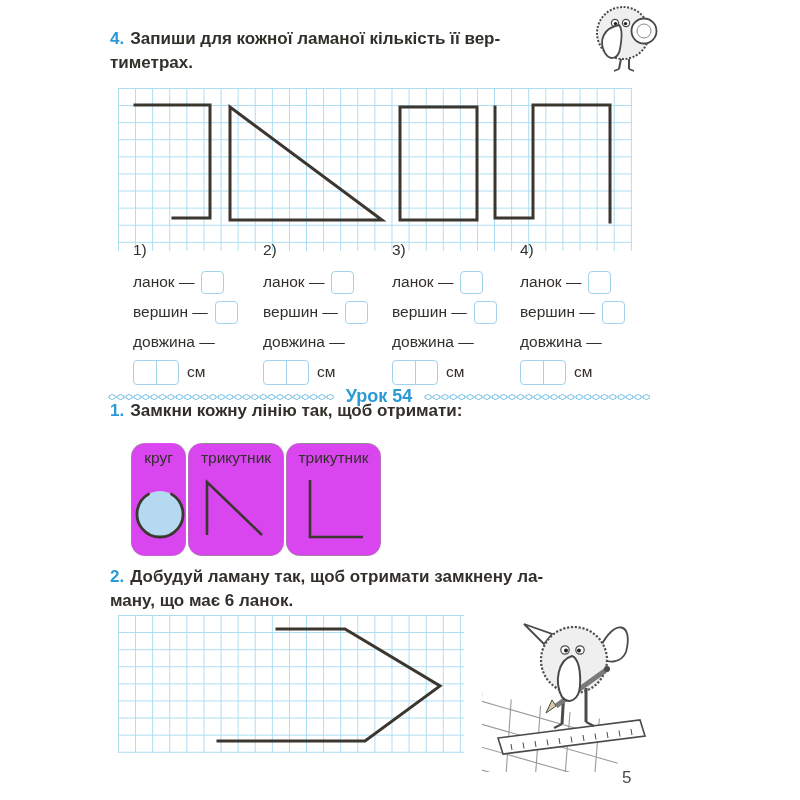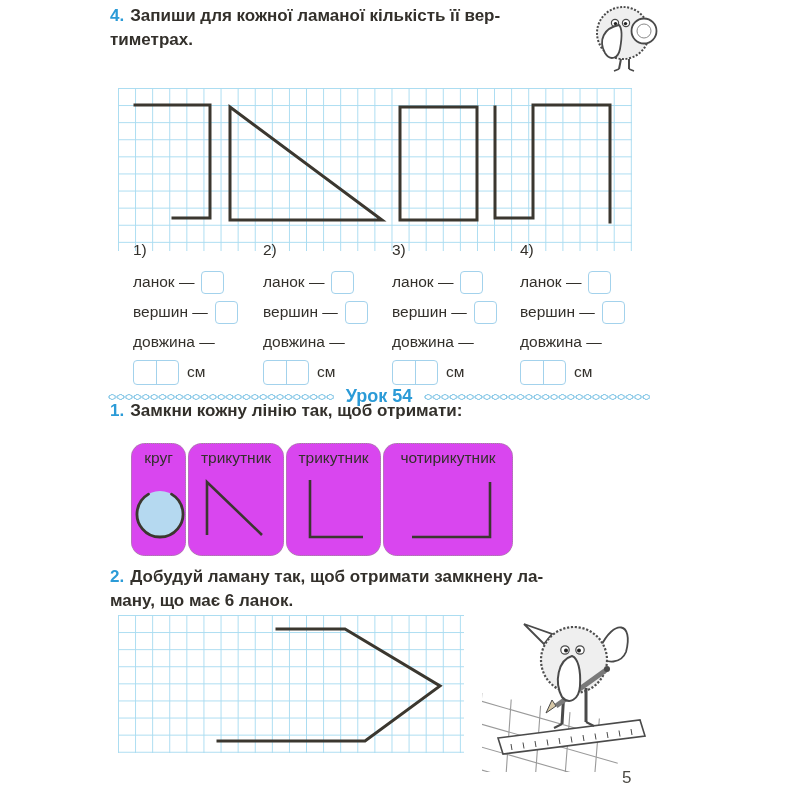--- a/index.html
+++ b/index.html
@@ -52,21 +52,21 @@
   
   .page-num{position:absolute;left:622px;top:768px;font-size:17px;color:#4c4a44;}
   
   .bird{position:absolute;}
 </style>
 </head>
 <body>
 
 <div class="page">
 
-  <div class="task" style="top:4px;">
+  <div class="task" style="top:27px;">
     <div><span class="num">4.</span><span>Запиши для кожної ламаної кількість її вер-</span></div>
     <div>тиметрах.</div>
   </div>
 
   <div class="bird" style="left:586px;top:2px;">
     <svg width="78" height="72" viewBox="0 0 78 72">
       <circle cx="37" cy="31" r="26" fill="#efefef" stroke="#4a4a4a" stroke-width="2" stroke-dasharray="2 1.6"></circle>
       <circle cx="58" cy="29" r="12.5" fill="#ffffff" stroke="#4a4a4a" stroke-width="1.8"></circle>
       <circle cx="58" cy="29" r="7" fill="none" stroke="#8a8a8a" stroke-width="1"></circle>
       <circle cx="29" cy="21" r="3.6" fill="#fff" stroke="#4a4a4a" stroke-width="1.2"></circle>
@@ -197,26 +197,20 @@
       </svg>
     </div>
 
     <div class="shape-box" style="width:95px;">
       <div class="lbl">трикутник</div>
       <svg width="95" height="84" viewBox="0 0 95 84">
         <polyline points="24,13 24,70 77,70" fill="none" stroke="#3b372f" stroke-width="2.6"></polyline>
       </svg>
     </div>
 
-    <div class="shape-box" style="width:130px;">
-      <div class="lbl">чотирикутник</div>
-      <svg width="130" height="84" viewBox="0 0 130 84">
-        <polyline points="29,70 107,70 107,15" fill="none" stroke="#3b372f" stroke-width="2.6"></polyline>
-      </svg>
-    </div>
 
 
   </div>
 
   <div class="task" style="top:565px;">
     <div><span class="num">2.</span><span>Добудуй ламану так, щоб отримати замкнену ла-</span></div>
     <div>ману, що має 6 ланок.</div>
   </div>
 
   <div class="grid" style="left:118px;top:615px;width:346px;height:138px;">

